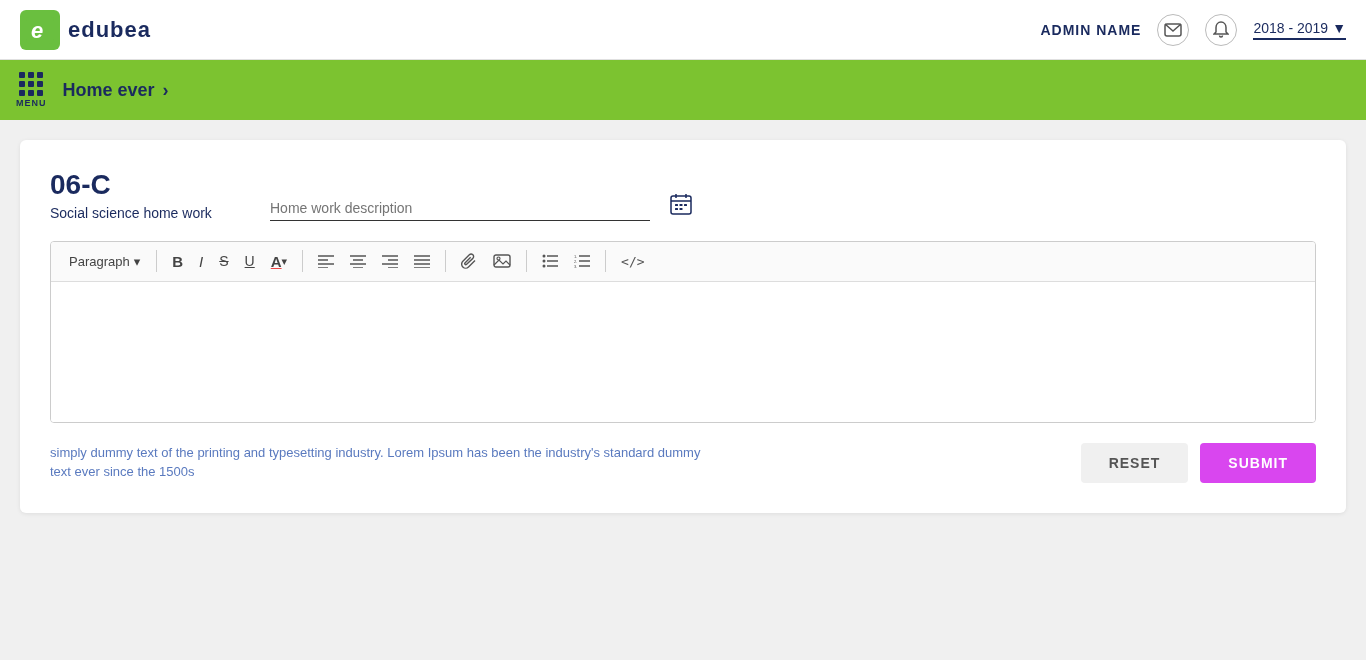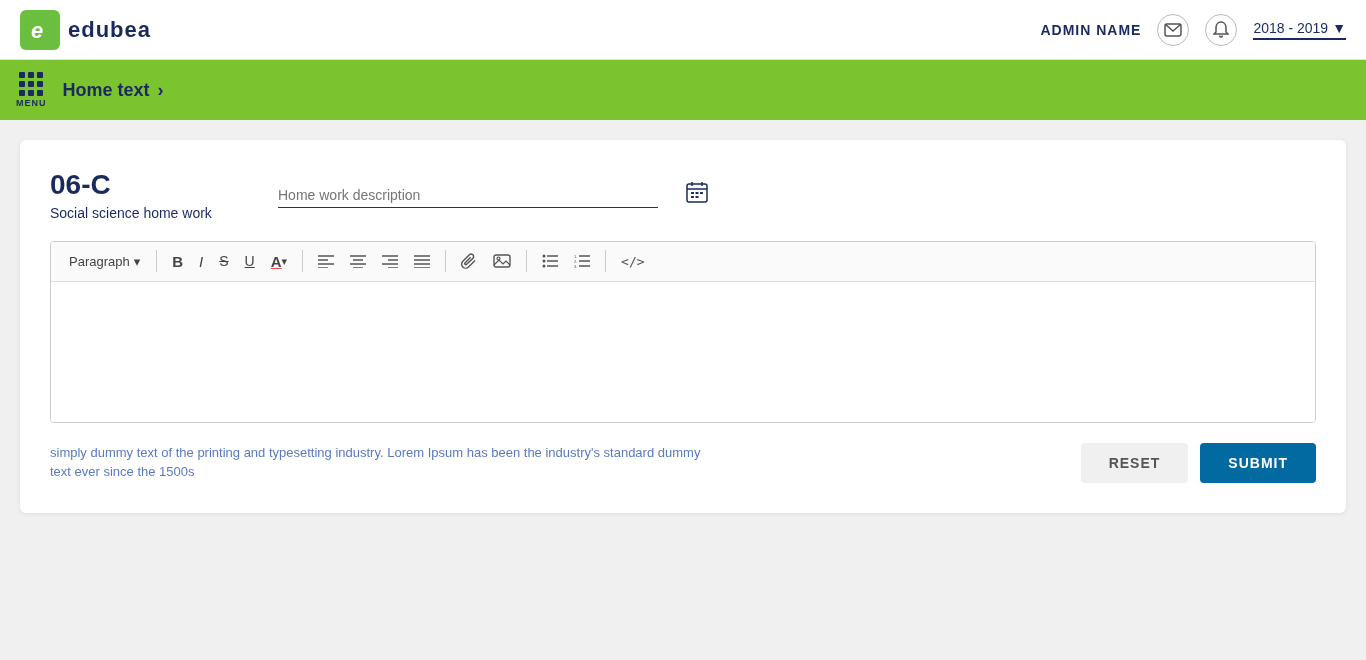--- a/index.html
+++ b/index.html
@@ -129,22 +129,22 @@
     .card {
       background: #fff;
       border-radius: 6px;
       padding: 30px 30px 30px 30px;
       box-shadow: 0 1px 4px rgba(0,0,0,0.08);
     }
 
     
     .card-header {
       display: flex;
-      align-items: center;
-      gap: 28px;
+      align-items: flex-end;
+      gap: 20px;
       margin-bottom: 20px;
     }
     .class-info {
       min-width: 200px;
     }
     .class-code {
       font-size: 28px;
       font-weight: bold;
       color: #1a2a5e;
       line-height: 1.1;
@@ -276,21 +276,21 @@
       border: none;
       color: #555;
       font-size: 14px;
       font-weight: bold;
       padding: 12px 28px;
       border-radius: 4px;
       cursor: pointer;
       letter-spacing: 1px;
     }
     .btn-submit {
-      background: #0369a1;
+      background: #d946ef;
       border: none;
       color: #fff;
       font-size: 14px;
       font-weight: bold;
       padding: 12px 28px;
       border-radius: 4px;
       cursor: pointer;
       letter-spacing: 1px;
     }
   </style>
@@ -337,21 +337,21 @@
       <span></span>
         <span></span>
         <span></span>
       <span></span>
         <span></span>
         <span></span>
     </div>
     <span class="menu-label">MENU</span>
   </div>
   <div class="breadcrumb">
-    <span>Home text</span>
+    <span>Home ever</span>
     <span class="breadcrumb-chevron">›</span>
   </div>
 </div>
 
 <div class="main">
   <div class="card">
 
     <div class="card-header">
       <div class="class-info">
         <div class="class-code">06-C</div>

